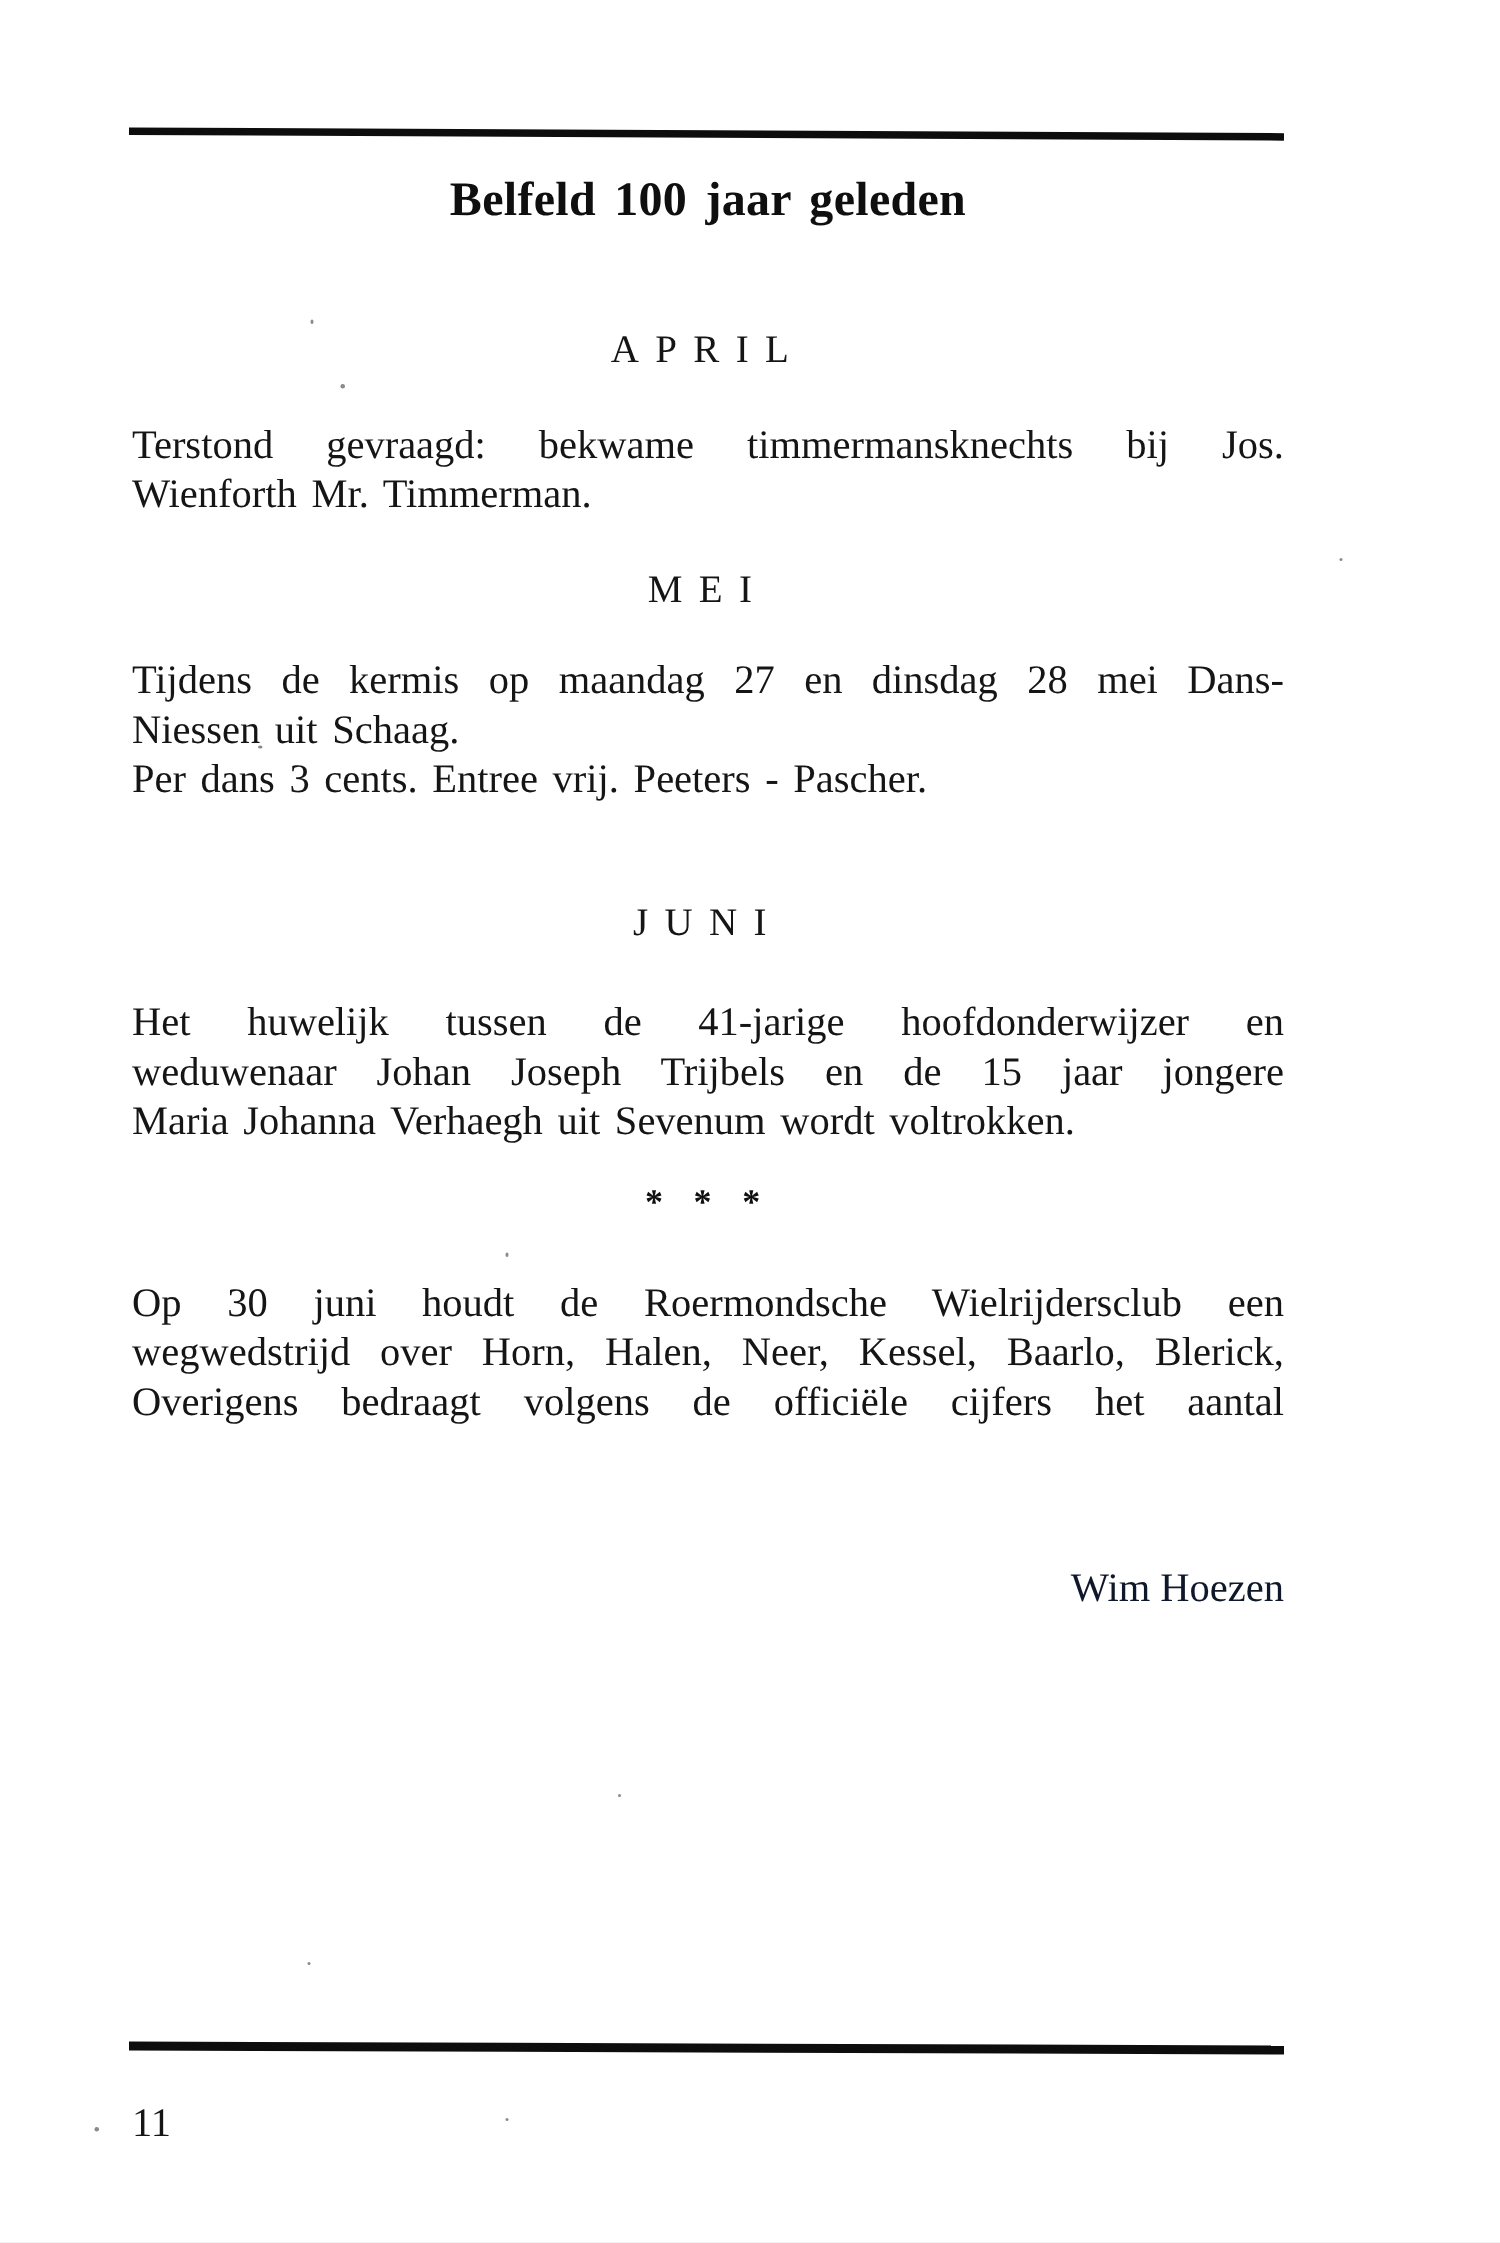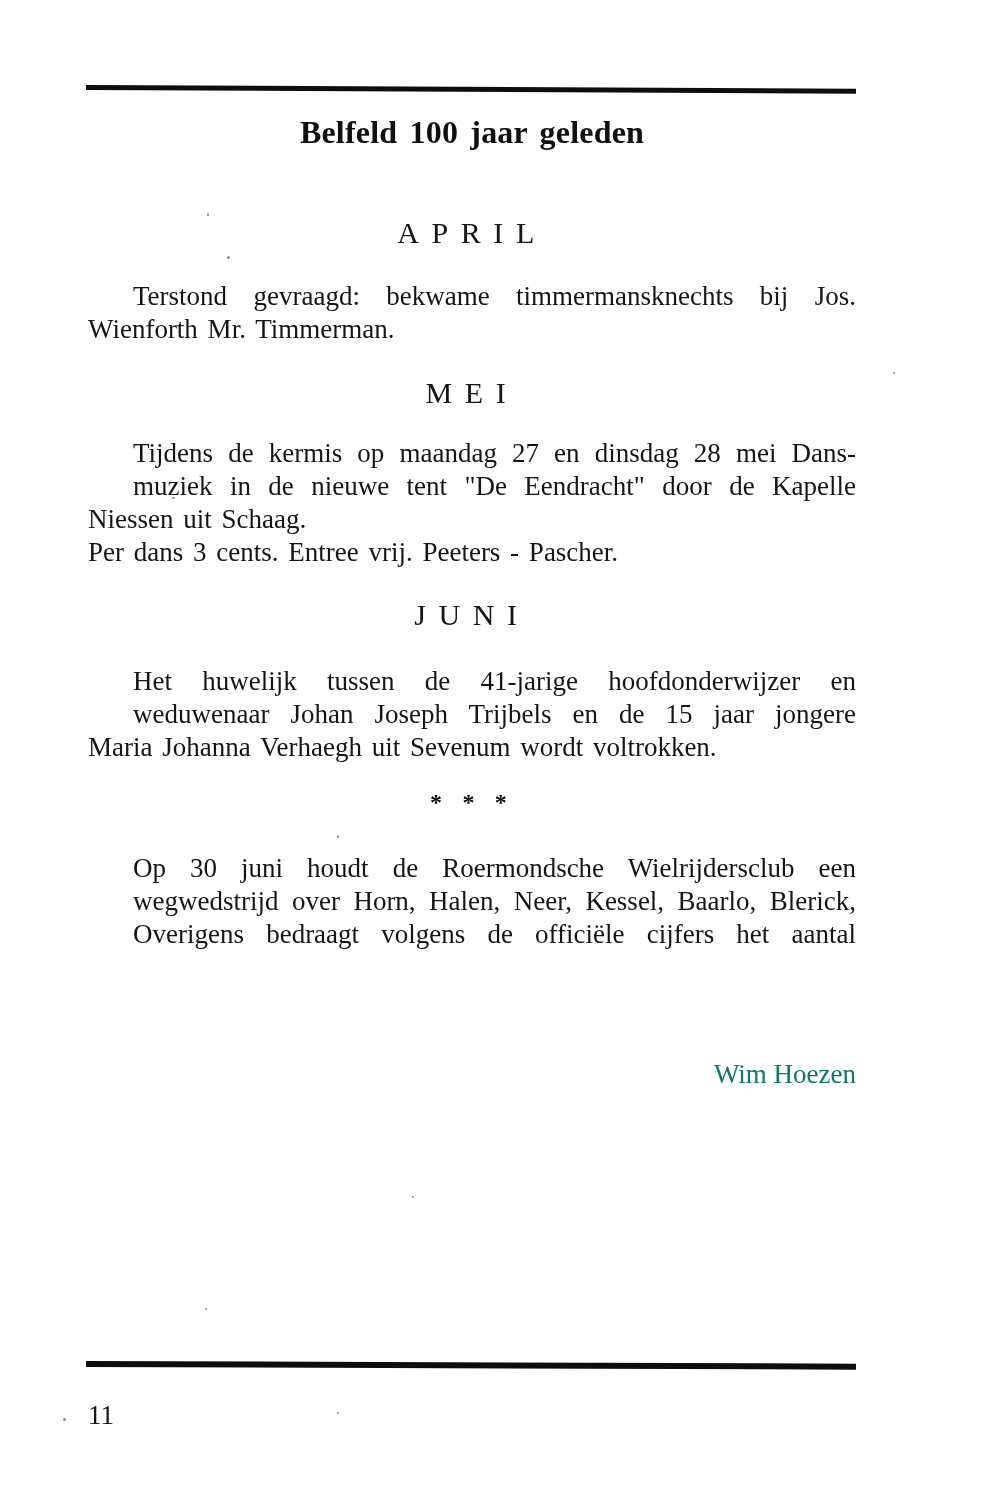--- a/index.html
+++ b/index.html
@@ -39,21 +39,21 @@
     letter-spacing: 0.2px;
     word-spacing: 4px;
     color: #0f0f0f;
     line-height: 40px;
   }
   .heading {
     position: absolute;
     left: 88px;
     width: 768px;
     text-align: center;
-    font-size: 30px;
+    font-size: 26px;
     font-weight: normal;
     letter-spacing: 0.42em;
     line-height: 30px;
     color: #151515;
   }
   .stars {
     position: absolute;
     left: 88px;
     width: 768px;
     text-align: center;
@@ -70,32 +70,30 @@
     font-size: 27px;
     line-height: 33px;
     word-spacing: 3px;
     color: #151515;
   }
   .line { height: 33px; white-space: nowrap; }
   .line.j {
     white-space: normal;
     text-align: justify;
     text-align-last: justify;
-    margin-left: 45px;
   }
   .author {
     position: absolute;
     top: 1042px;
     left: 88px;
     width: 768px;
     text-align: right;
     font-size: 27px;
     line-height: 33px;
-    color: #0f766e;
-    margin-top: 16px;
+    color: #0f172a;
   }
   .page-number {
     position: absolute;
     top: 1399px;
     left: 88px;
     width: 756px;
     text-align: left;
     font-size: 27px;
     line-height: 33px;
     color: #151515;
@@ -117,21 +115,20 @@
 
   <div class="heading" style="top:218px">APRIL</div>
   <div class="para" style="top:280px">
     <div class="line j">Terstond gevraagd: bekwame timmermansknechts bij Jos.</div>
     <div class="line">Wienforth Mr. Timmerman.</div>
   </div>
 
   <div class="heading" style="top:378px">MEI</div>
   <div class="para" style="top:437px">
     <div class="line j">Tijdens de kermis op maandag 27 en dinsdag 28 mei Dans-</div>
-    <div class="line j">muziek in de nieuwe tent "De Eendracht" door de Kapelle</div>
     <div class="line">Niessen uit Schaag.</div>
     <div class="line">Per dans 3 cents. Entree vrij. Peeters - Pascher.</div>
   </div>
 
   <div class="heading" style="top:600px">JUNI</div>
   <div class="para" style="top:665px">
     <div class="line j">Het huwelijk tussen de 41-jarige hoofdonderwijzer en</div>
     <div class="line j">weduwenaar Johan Joseph Trijbels en de 15 jaar jongere</div>
     <div class="line">Maria Johanna Verhaegh uit Sevenum wordt voltrokken.</div>
   </div>

